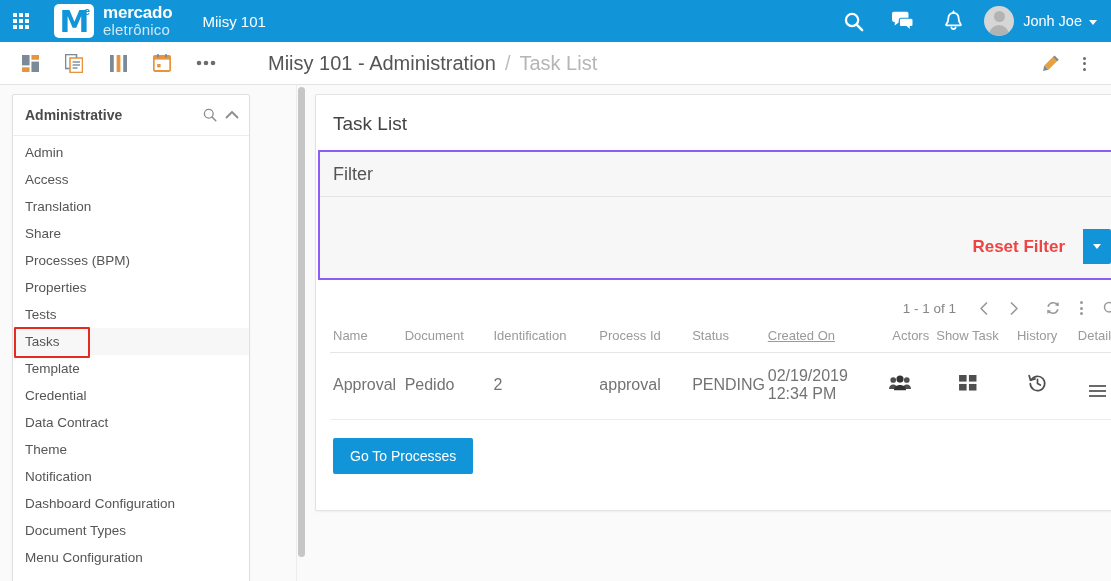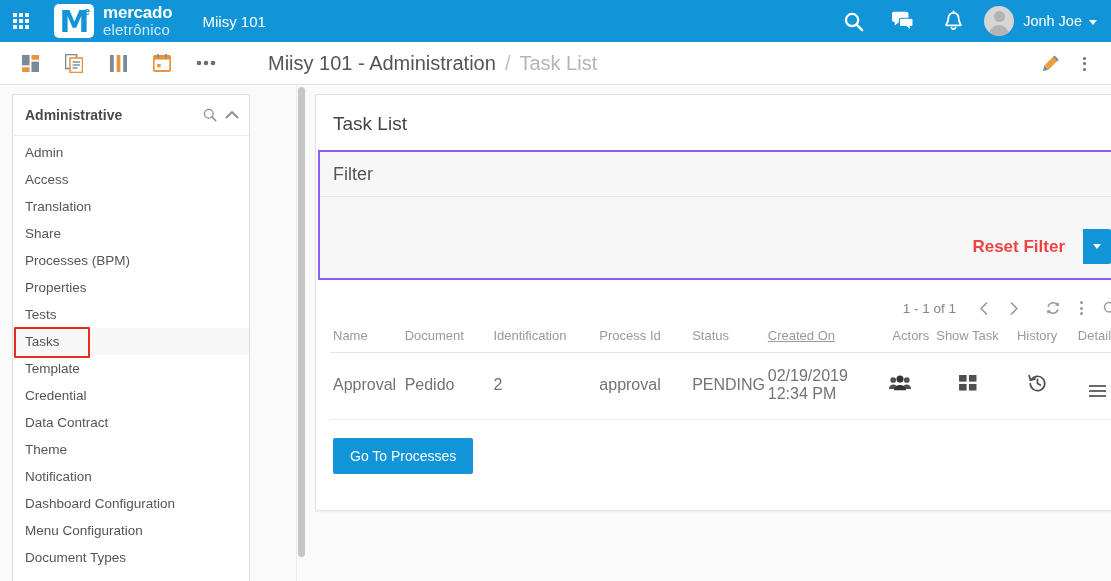--- a/index.html
+++ b/index.html
@@ -406,24 +406,24 @@
         <div class="side-item">
             <span>Theme</span>
           </div>
         <div class="side-item">
             <span>Notification</span>
           </div>
         <div class="side-item">
             <span>Dashboard Configuration</span>
           </div>
         <div class="side-item">
+            <span>Document Types</span>
+          </div>
+        <div class="side-item">
             <span>Menu Configuration</span>
-          </div>
-        <div class="side-item">
-            <span>Document Types</span>
           </div>
       </div>
     </div>
     <div class="side-scroll">
       <div class="thumb"></div>
     </div>
   </div>
 
   <div class="main-col">
     <div class="maincard">

